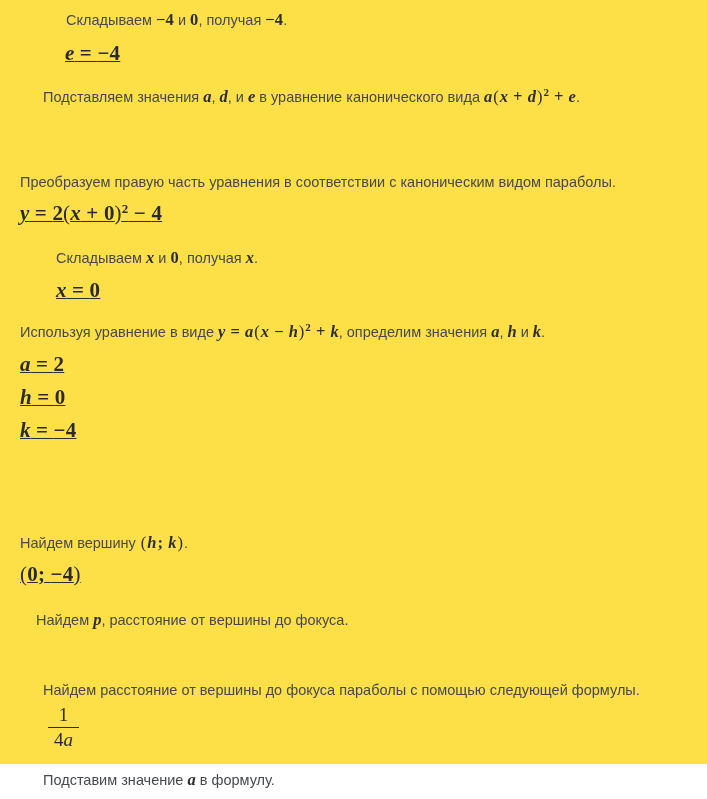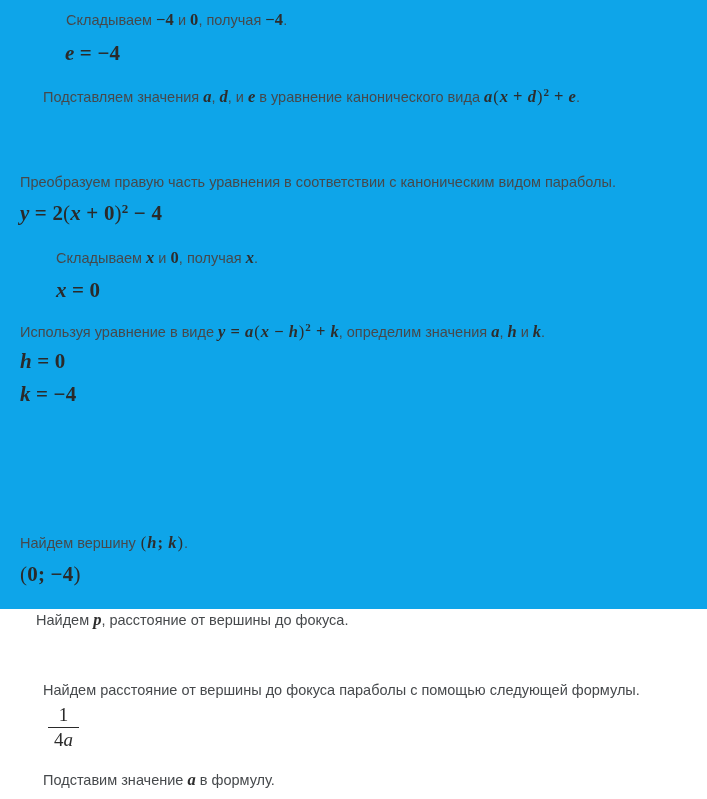--- a/index.html
+++ b/index.html
@@ -12,22 +12,22 @@
     height: 799px;
     overflow: hidden;
     font-family: "Liberation Sans", sans-serif;
     color: #3f3f3f;
     -webkit-font-smoothing: antialiased;
   }
 
   .page {
     position: relative;
     width: 707px;
-    height: 609px;
-    background: #0ea5e9;
+    height: 764px;
+    background: #fde047;
   }
 
   
   .step {
     position: absolute;
     width: 707px;
   }
 
   .prose {
     font-family: "Liberation Sans", sans-serif;
@@ -36,20 +36,21 @@
     color: #46494c;
     white-space: nowrap;
   }
 
   .mathline {
     font-family: "Liberation Serif", serif;
     font-size: 19px;
     line-height: 26px;
     color: #2d2d2d;
     white-space: nowrap;
+    text-decoration: underline;
   }
 
   
   .m {
     font-family: "Liberation Serif", serif;
     font-weight: bold;
     font-size: 16.5px;
     color: #2d2d2d;
     letter-spacing: 0.1px;
   }
@@ -167,20 +168,23 @@
       <span>Складываем&nbsp;</span><span class="mi">x</span><span>&nbsp;и&nbsp;</span><span class="m">0</span><span>, получая&nbsp;</span><span class="mi">x</span><span>.</span>
     </div>
     <div class="mathline" style="margin-left:20px; margin-top:9px;">
       <span class="dmi">x</span><span class="dm">&nbsp;=&nbsp;</span><span class="dm">0</span>
     </div>
   </div>
 
   <div class="step" style="top:322px; left:0;">
     <div class="prose" style="margin-left:20px;">
       <span>Используя уравнение в виде&nbsp;</span><span class="mi">y</span><span class="mop">&nbsp;=&nbsp;</span><span class="mi">a</span><span class="mop paren">(</span><span class="mi">x</span><span class="mop">&nbsp;−&nbsp;</span><span class="mi">h</span><span class="mop paren">)</span><span class="sup">2</span><span class="mop">&nbsp;+&nbsp;</span><span class="mi">k</span><span>, определим значения&nbsp;</span><span class="mi">a</span><span>,&nbsp;</span><span class="mi">h</span><span>&nbsp;и&nbsp;</span><span class="mi">k</span><span>.</span>
+    </div>
+    <div class="mathline" style="margin-left:20px; margin-top:9px;">
+      <span class="dmi">a</span><span class="dm">&nbsp;=&nbsp;</span><span class="dm">2</span>
     </div>
     <div class="mathline" style="margin-left:20px; margin-top:6px;">
       <span class="dmi">h</span><span class="dm">&nbsp;=&nbsp;</span><span class="dm">0</span>
     </div>
     <div class="mathline" style="margin-left:20px; margin-top:6px;">
       <span class="dmi">k</span><span class="dm">&nbsp;=&nbsp;</span><span class="dm">−4</span>
     </div>
   </div>
 
 

